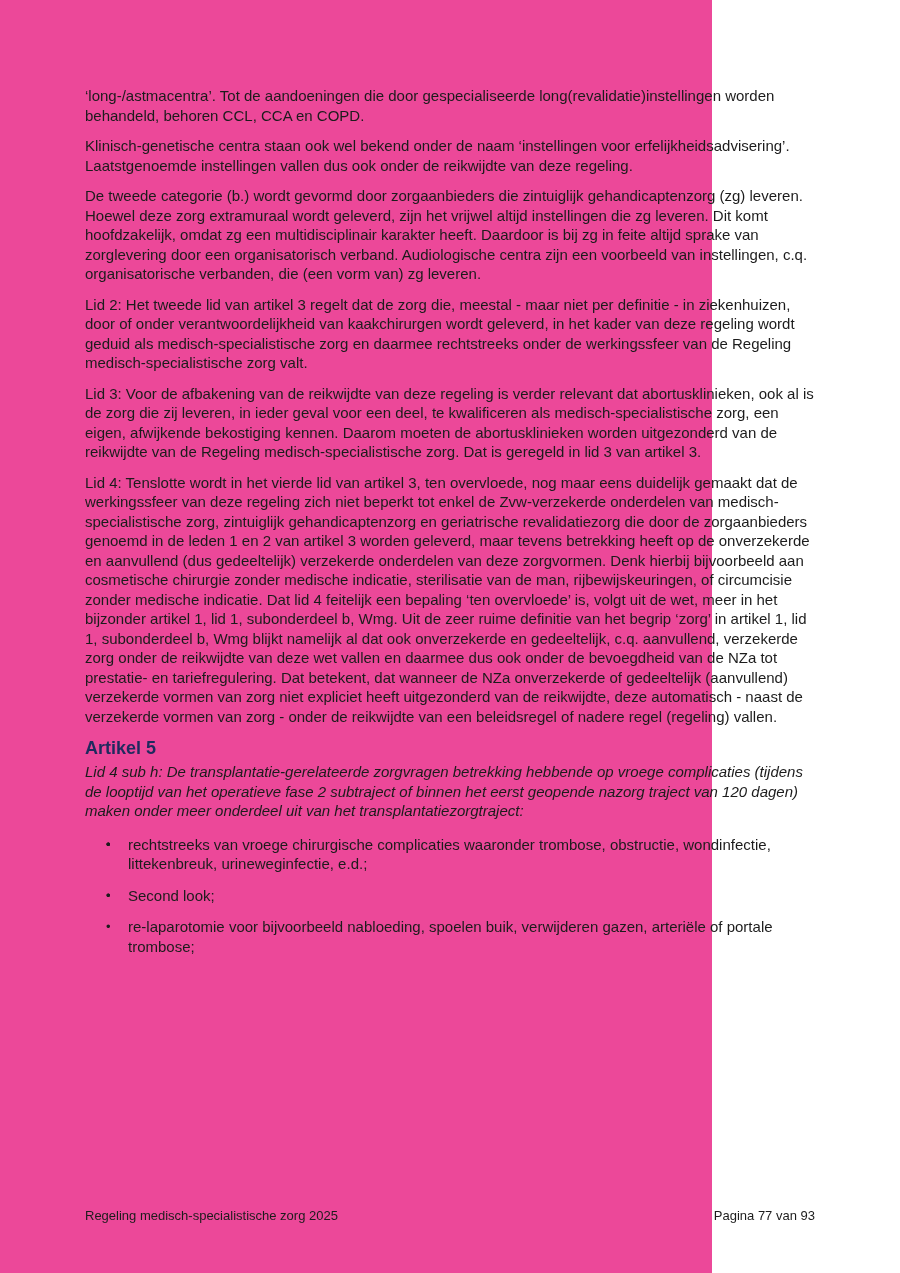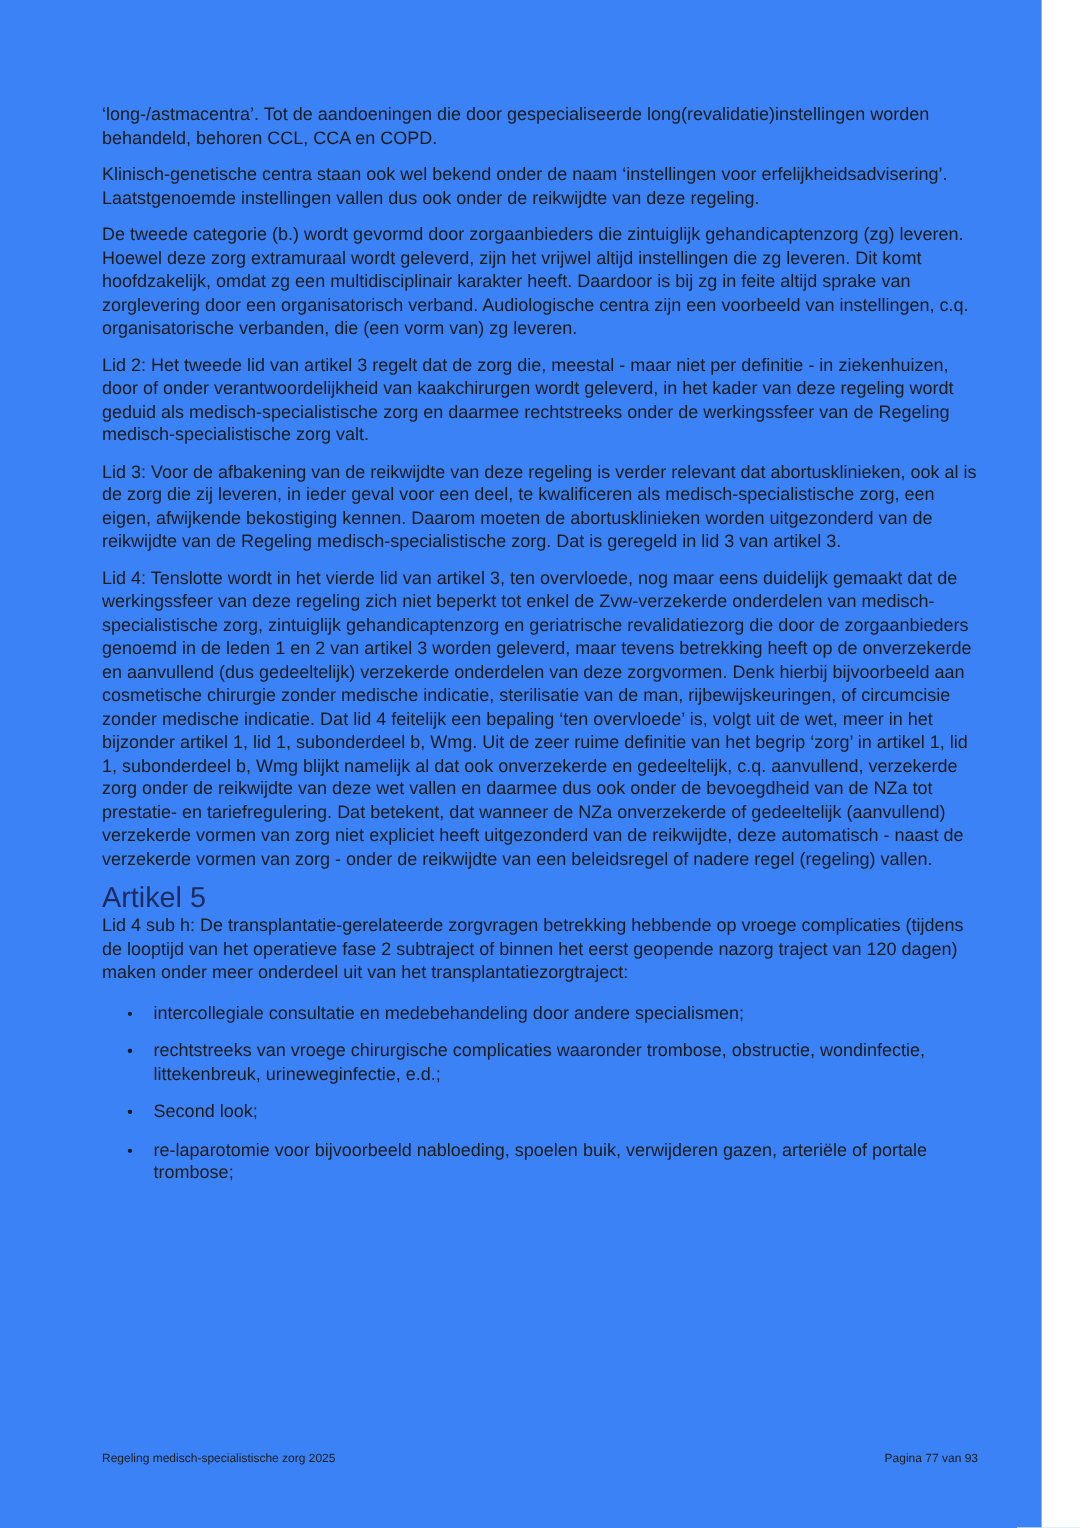--- a/index.html
+++ b/index.html
@@ -8,59 +8,59 @@
   }
   * { margin: 0; padding: 0; box-sizing: border-box; }
   html, body {
     width: 900px; height: 1273px;
     background: #ffffff;
     overflow: hidden;
     font-family: "Liberation Sans", sans-serif;
   }
   .page {
     position: relative;
-    width: 868px; height: 1273px;
-    background: #3b82f6;
+    width: 712px; height: 1273px;
+    background: #ec4899;
   }
   .content {
     position: absolute;
     top: 86px; left: 85px;
     width: 732px;
     color: var(--text-color);
     font-size: 15px;
     line-height: 19.5px;
   }
   .content p { margin: 0 0 11px 0; }
   h2.artikel {
     color: var(--heading-color);
-    font-size: 24px;
+    font-size: 18px;
     line-height: 23px;
-    font-weight: normal;
+    font-weight: bold;
     margin: 4px 0 2px 0;
   }
-  p.intro { margin-bottom: 14px; }
+  p.intro { margin-bottom: 14px; font-style: italic; }
   ul.blist { list-style: none; }
   ul.blist li {
     position: relative;
     padding-left: 43px;
     margin-bottom: 12px;
   }
   ul.blist li .dot {
     position: absolute;
     left: 21px; top: 0;
     font-size: 13px;
   }
   .footer {
     position: absolute;
     top: 1207px; left: 85px;
     width: 730px;
     display: flex;
     justify-content: space-between;
     color: var(--text-color);
-    font-size: 10px;
+    font-size: 13px;
     line-height: 17px;
   }
 </style>
 </head>
 <body>
 
 <div class="page">
   <div class="content">
     <p>‘long-/astmacentra’. Tot de aandoeningen die door gespecialiseerde long(revalidatie)instellingen worden behandeld, behoren CCL, CCA en COPD.</p>
     <p>Klinisch-genetische centra staan ook wel bekend onder de naam ‘instellingen voor erfelijkheidsadvisering’. Laatstgenoemde instellingen vallen dus ook onder de reikwijdte van deze regeling.</p>
@@ -68,21 +68,20 @@
     <p>Lid 2: Het tweede lid van artikel 3 regelt dat de zorg die, meestal - maar niet per definitie - in ziekenhuizen, door of onder verantwoordelijkheid van kaakchirurgen wordt geleverd, in het kader van deze regeling wordt geduid als medisch-specialistische zorg en daarmee rechtstreeks onder de werkingssfeer van de Regeling medisch-specialistische zorg valt.</p>
     <p>Lid 3: Voor de afbakening van de reikwijdte van deze regeling is verder relevant dat abortusklinieken, ook al is de zorg die zij leveren, in ieder geval voor een deel, te kwalificeren als medisch-specialistische zorg, een eigen, afwijkende bekostiging kennen. Daarom moeten de abortusklinieken worden uitgezonderd van de reikwijdte van de Regeling medisch-specialistische zorg. Dat is geregeld in lid 3 van artikel 3.</p>
     <p>Lid 4: Tenslotte wordt in het vierde lid van artikel 3, ten overvloede, nog maar eens duidelijk gemaakt dat de werkingssfeer van deze regeling zich niet beperkt tot enkel de Zvw-verzekerde onderdelen van medisch-specialistische zorg, zintuiglijk gehandicaptenzorg en geriatrische revalidatiezorg die door de zorgaanbieders genoemd in de leden 1 en 2 van artikel 3 worden geleverd, maar tevens betrekking heeft op de onverzekerde en aanvullend (dus gedeeltelijk) verzekerde onderdelen van deze zorgvormen. Denk hierbij bijvoorbeeld aan cosmetische chirurgie zonder medische indicatie, sterilisatie van de man, rijbewijskeuringen, of circumcisie zonder medische indicatie. Dat lid 4 feitelijk een bepaling ‘ten overvloede’ is, volgt uit de wet, meer in het bijzonder artikel 1, lid 1, subonderdeel b, Wmg. Uit de zeer ruime definitie van het begrip ‘zorg’ in artikel 1, lid 1, subonderdeel b, Wmg blijkt namelijk al dat ook onverzekerde en gedeeltelijk, c.q. aanvullend, verzekerde zorg onder de reikwijdte van deze wet vallen en daarmee dus ook onder de bevoegdheid van de NZa tot prestatie- en tariefregulering. Dat betekent, dat wanneer de NZa onverzekerde of gedeeltelijk (aanvullend) verzekerde vormen van zorg niet expliciet heeft uitgezonderd van de reikwijdte, deze automatisch - naast de verzekerde vormen van zorg - onder de reikwijdte van een beleidsregel of nadere regel (regeling) vallen.</p>
 
     <h2 class="artikel">Artikel 5</h2>
     <p class="intro">Lid 4 sub h: De transplantatie-gerelateerde zorgvragen betrekking hebbende op vroege complicaties (tijdens de looptijd van het operatieve fase 2 subtraject of binnen het eerst geopende nazorg traject van 120 dagen) maken onder meer onderdeel uit van het transplantatiezorgtraject:</p>
 
     <ul class="blist">
       <li>
         <span class="dot">•</span>
-        <span>intercollegiale consultatie en medebehandeling door andere specialismen;</span>
       </li>
       <li>
         <span class="dot">•</span>
       </li>
       <li>
         <span class="dot">•</span>
         <span>rechtstreeks van vroege chirurgische complicaties waaronder trombose, obstructie, wondinfectie, littekenbreuk, urineweginfectie, e.d.;</span>
       </li>
       <li>
         <span class="dot">•</span>

